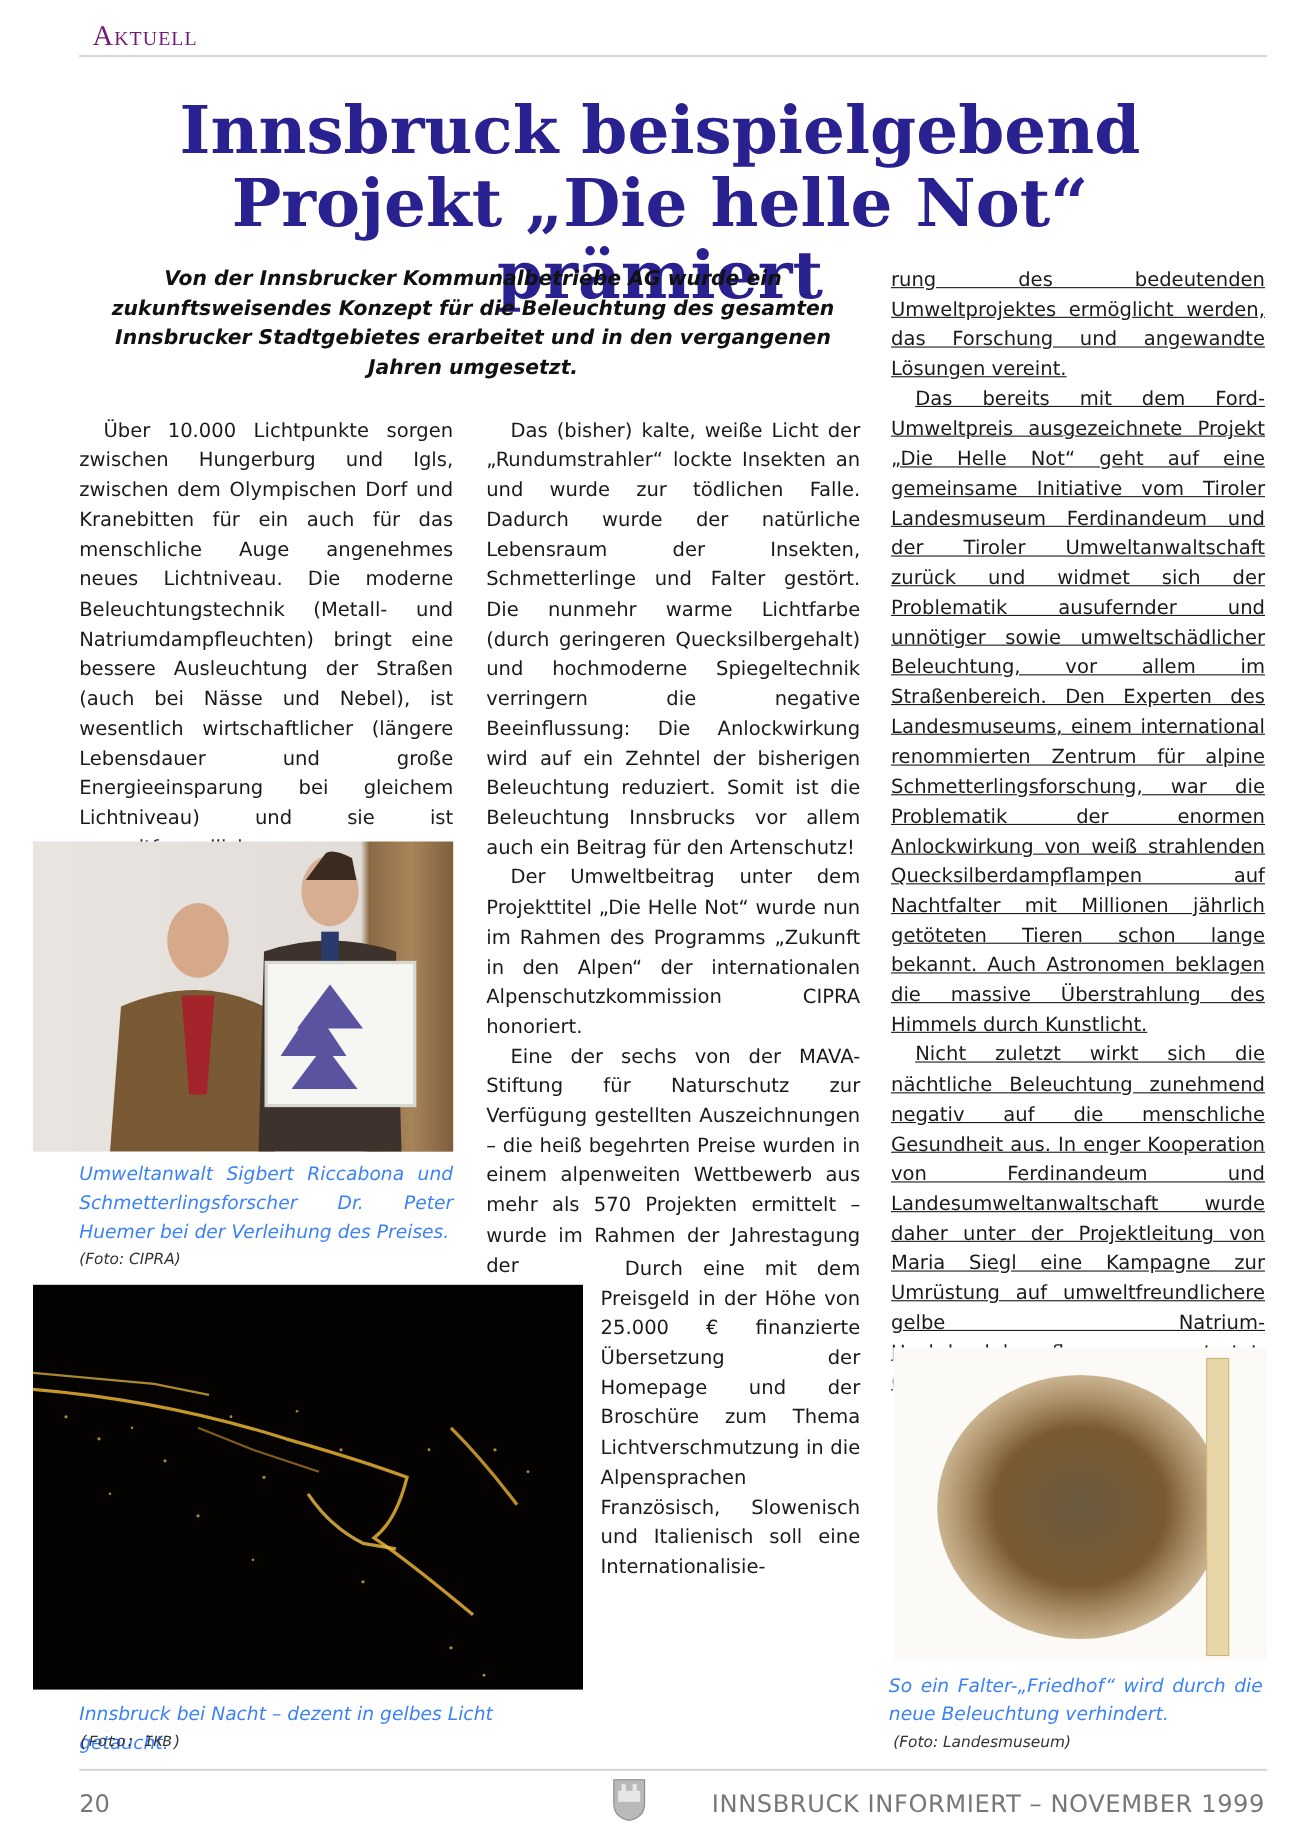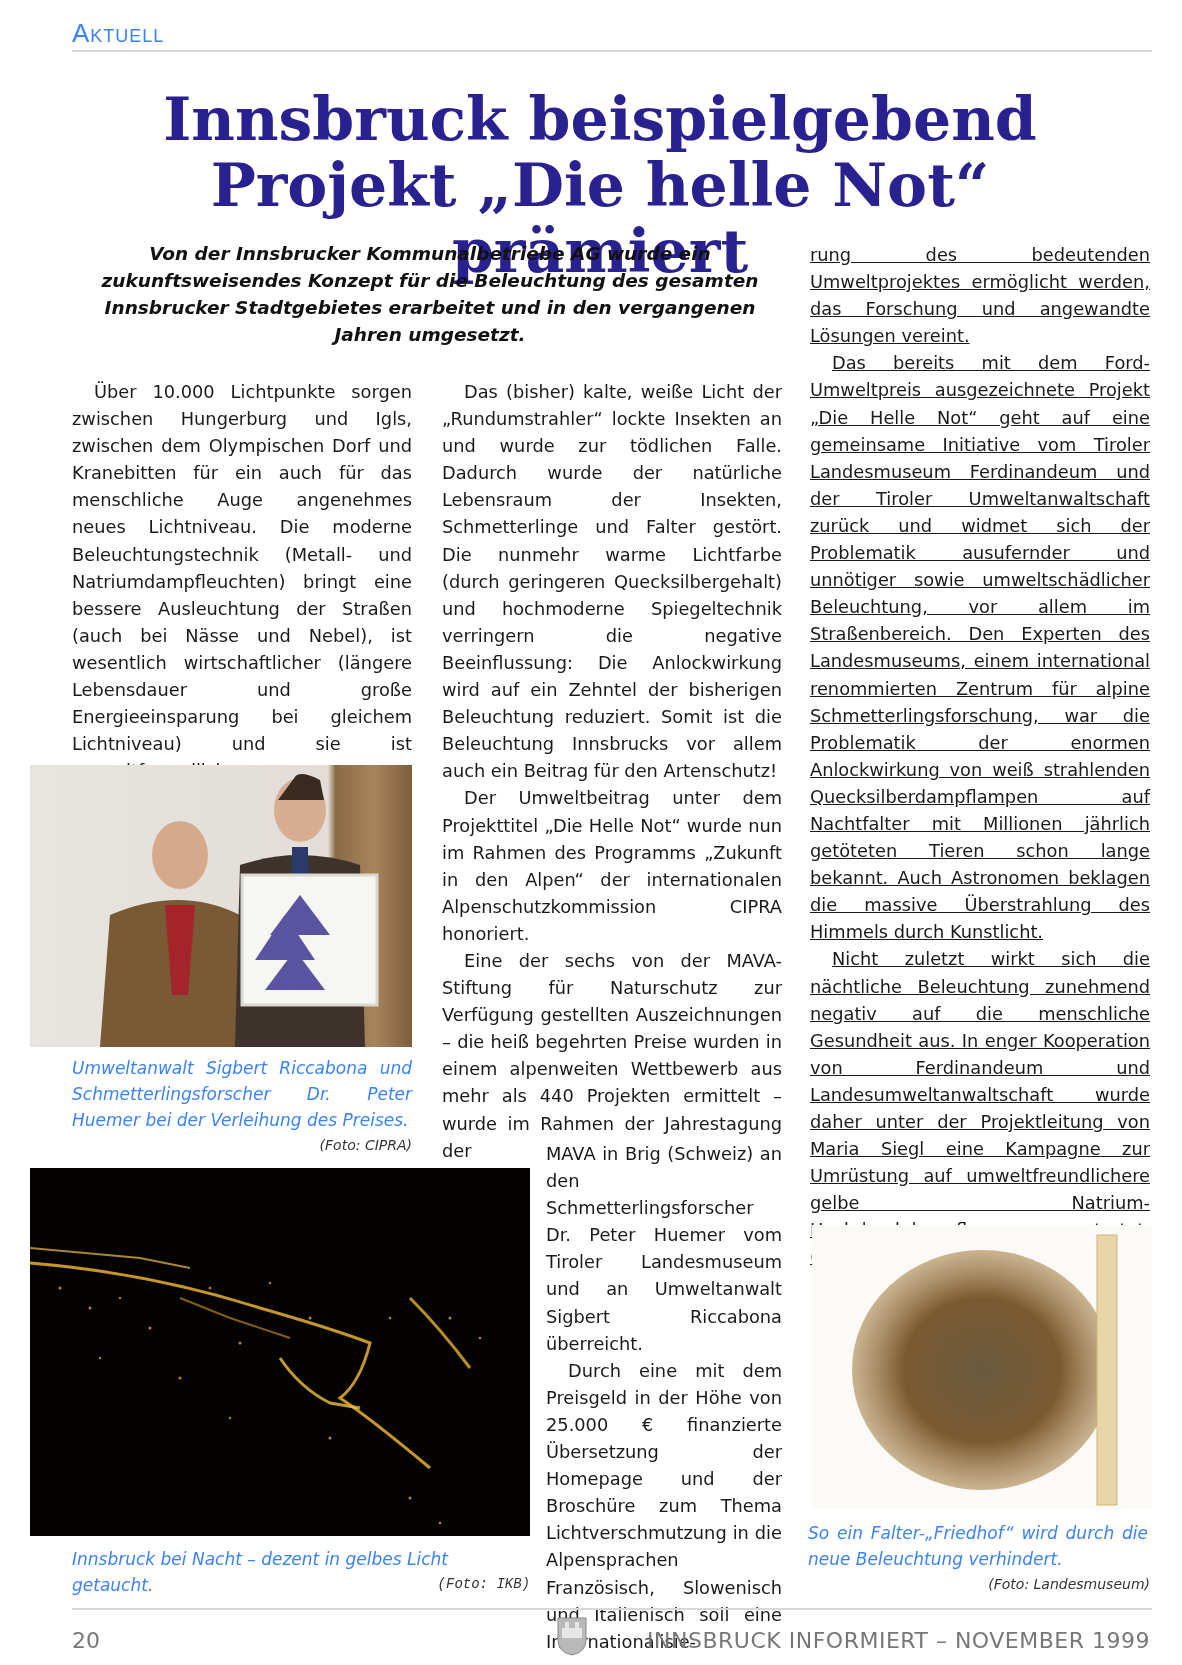--- a/index.html
+++ b/index.html
@@ -1,26 +1,26 @@
 <!DOCTYPE html>
 <html><head>
 <meta charset="utf-8">
 <style>
   html, body { margin:0; padding:0; background:#fff; }
   body { width:1182px; height:1665px; position:relative; overflow:hidden; font-family:"DejaVu Sans", sans-serif; color:#1a1a1a; }
   .abs { position:absolute; }
-  .section-label { left:72px; top:18px; font-family:Liberation Sans, sans-serif; font-size:26px; color:#3b82f6; letter-spacing:1px; font-variant:small-caps; }
+  .section-label { left:84px; top:18px; font-family:Liberation Serif, serif; font-size:26px; color:#701a75; letter-spacing:1px; font-variant:small-caps; }
   .rule { height:2px; background:#d9d9d9; }
   .headline { left:60px; top:86px; width:1080px; text-align:center; font-family:"DejaVu Serif", serif; font-weight:bold; font-size:60px; line-height:66px; color:#2a2190; }
   .lead { left:70px; top:240px; width:720px; text-align:center; font-weight:bold; font-size:18.5px; line-height:27px; color:#111;font-style:italic; }
   .col { font-size:17.8px; line-height:27.1px; text-align:justify; color:#1a1a1a; }
   .col p { margin:0; text-indent:0; }
   .col p.ind { text-indent:22px; }
   .caption { font-style:italic; font-size:17px; line-height:26px; color:#3b82f6; }
-  .credit { font-style:italic; font-size:14px; text-align:right; color:#333; }
+  .credit { font-style:italic; font-size:14px; color:#333; }
   .photo { overflow:hidden; }
   .footer-num { left:72px; top:1628px; font-size:22px; color:#777; }
   .footer-title { right:32px; top:1628px; font-size:22px; color:#777; letter-spacing:0.5px; }
 </style>
 </head>
 <body>
 
 <div class="abs section-label">Aktuell</div>
 <div class="abs rule" style="left:72px; top:50px; width:1080px;"></div>
 
@@ -83,24 +83,23 @@
         <circle cx="410" cy="355" r="1.3"></circle>
     </g>
   </svg>
 </div>
 <div class="abs caption" style="left:72px; top:1546px; width:460px;">Innsbruck bei Nacht – dezent in gelbes Licht getaucht.</div>
 <div class="abs credit" style="left:72px; top:1576px; width:458px;font-family:Liberation Mono, monospace;">(Foto: IKB)</div>
 
 <div class="abs col" style="left:442px; top:378px; width:340px;">
   <p class="ind">Das (bisher) kalte, weiße Licht der „Rundumstrahler“ lockte Insekten an und wurde zur tödlichen Falle. Dadurch wurde der natürliche Lebensraum der Insekten, Schmetterlinge und Falter gestört. Die nunmehr warme Lichtfarbe (durch geringeren Quecksilbergehalt) und hochmoderne Spiegeltechnik verringern die negative Beeinflussung: Die Anlockwirkung wird auf ein Zehntel der bisherigen Beleuchtung reduziert. Somit ist die Beleuchtung Innsbrucks vor allem auch ein Beitrag für den Artenschutz!</p>
   <p class="ind">Der Umweltbeitrag unter dem Projekttitel „Die Helle Not“ wurde nun im Rahmen des Programms „Zukunft in den Alpen“ der internationalen Alpenschutzkommission CIPRA honoriert.</p>
-  <p class="ind">Eine der sechs von der MAVA-Stiftung für Naturschutz zur Verfügung gestellten Auszeichnungen – die heiß begehrten Preise wurden in einem alpenweiten Wettbewerb aus mehr als 440 Projekten ermittelt – wurde im Rahmen der Jahrestagung der</p>
+  <p class="ind">Eine der sechs von der MAVA-Stiftung für Naturschutz zur Verfügung gestellten Auszeichnungen – die heiß begehrten Preise wurden in einem alpenweiten Wettbewerb aus mehr als 570 Projekten ermittelt – wurde im Rahmen der Jahrestagung der</p>
 </div>
 <div class="abs col" style="left:546px; top:1140px; width:236px;">
-  <p>MAVA in Brig (Schweiz) an den Schmetterlingsforscher Dr. Peter Huemer vom Tiroler Landesmuseum und an Umweltanwalt Sigbert Riccabona überreicht.</p>
   <p class="ind">Durch eine mit dem Preisgeld in der Höhe von 25.000 € finanzierte Übersetzung der Homepage und der Broschüre zum Thema Lichtverschmutzung in die Alpensprachen Französisch, Slowenisch und Italienisch soll eine Internationalisie-</p>
 </div>
 
 <div class="abs col" style="left:810px; top:241px; width:340px;text-decoration:underline;">
   <p>rung des bedeutenden Umweltprojektes ermöglicht werden, das Forschung und angewandte Lösungen vereint.</p>
   <p class="ind">Das bereits mit dem Ford-Umweltpreis ausgezeichnete Projekt „Die Helle Not“ geht auf eine gemeinsame Initiative vom Tiroler Landesmuseum Ferdinandeum und der Tiroler Umweltanwaltschaft zurück und widmet sich der Problematik ausufernder und unnötiger sowie umweltschädlicher Beleuchtung, vor allem im Straßenbereich. Den Experten des Landesmuseums, einem international renommierten Zentrum für alpine Schmetterlingsforschung, war die Problematik der enormen Anlockwirkung von weiß strahlenden Quecksilberdampflampen auf Nachtfalter mit Millionen jährlich getöteten Tieren schon lange bekannt. Auch Astronomen beklagen die massive Überstrahlung des Himmels durch Kunstlicht.</p>
   <p class="ind">Nicht zuletzt wirkt sich die nächtliche Beleuchtung zunehmend negativ auf die menschliche Gesundheit aus. In enger Kooperation von Ferdinandeum und Landesumweltanwaltschaft wurde daher unter der Projektleitung von Maria Siegl eine Kampagne zur Umrüstung auf umweltfreundlichere gelbe Natrium-Hochdruckdampflampen gestartet. (WW)</p>
 </div>
 
 <div class="abs photo" style="left:812px; top:1225px; width:340px; height:285px; background:#fbfaf7;">

